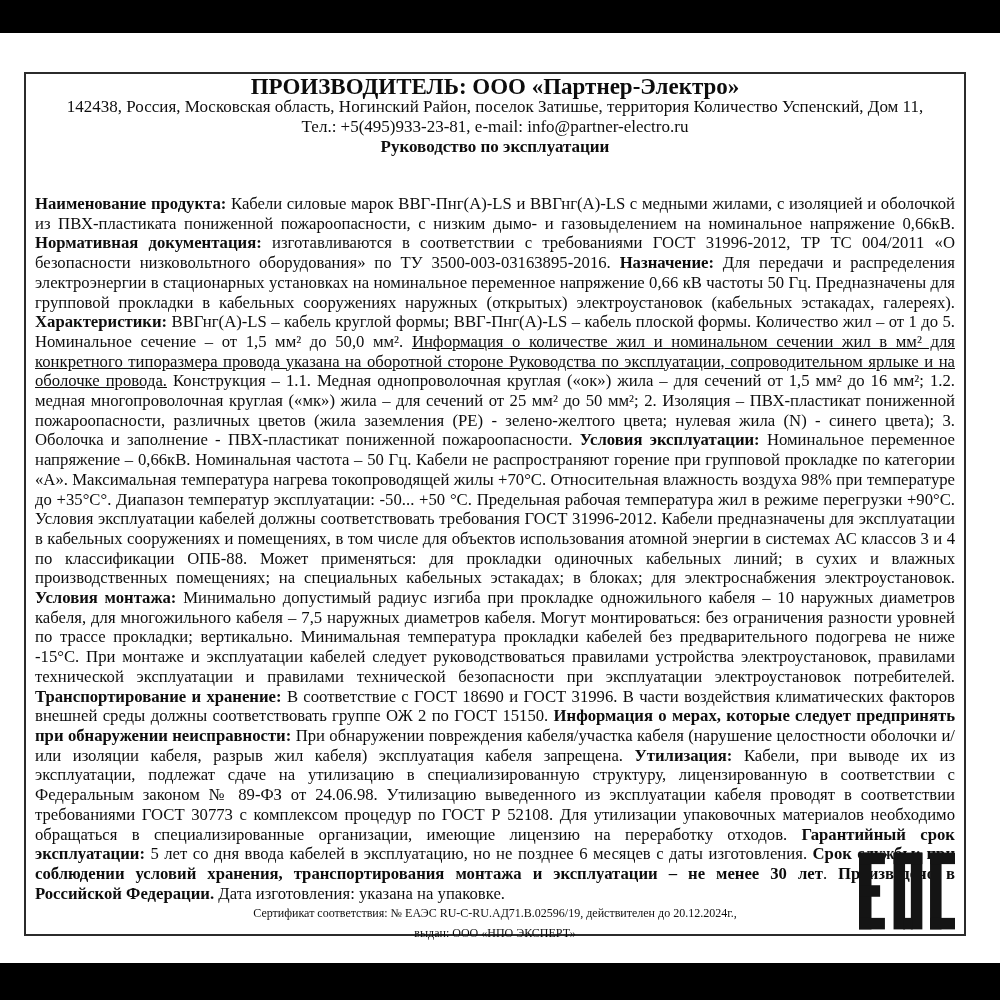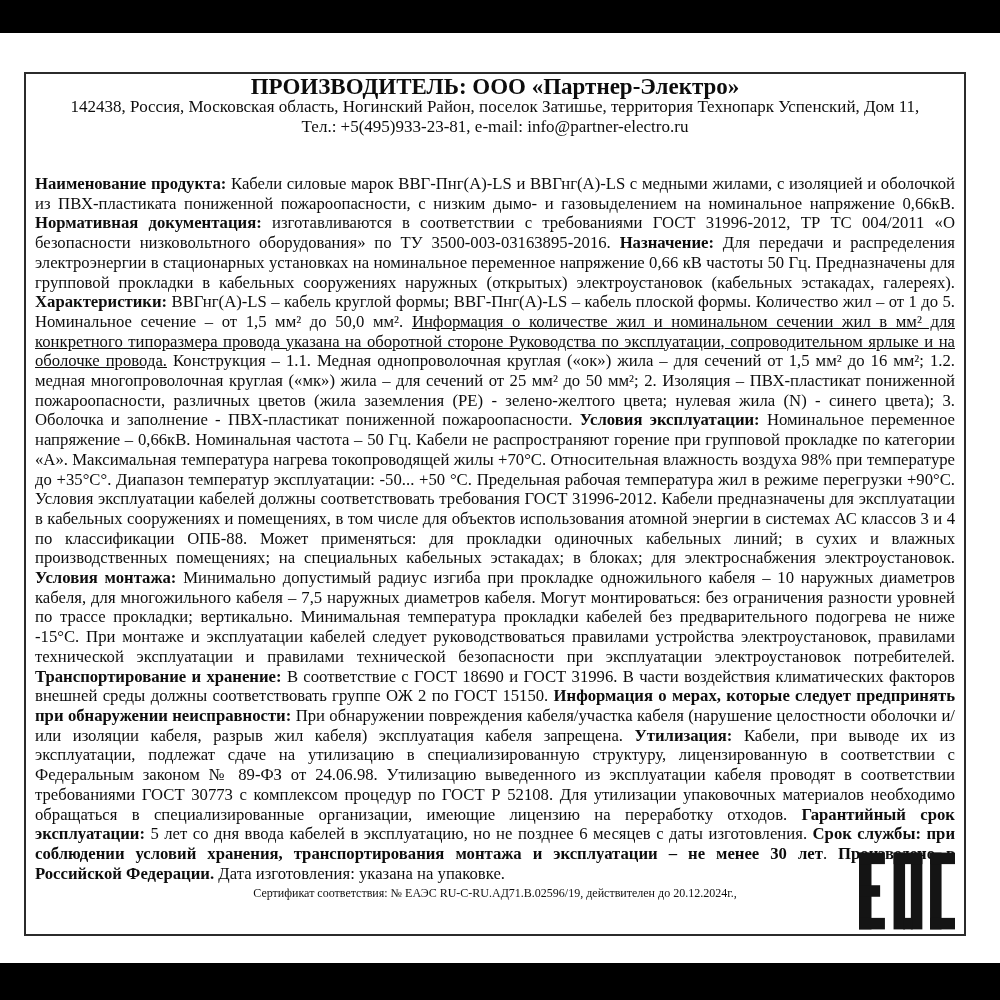--- a/index.html
+++ b/index.html
@@ -29,26 +29,28 @@
   .eac{position:absolute;right:9px;bottom:3px;width:96px;height:80px;}
   .eac rect{fill:#141414;}
 </style>
 </head>
 <body>
 
 <div class="bar top"></div>
 
 <div class="doc">
   <div class="hdr title b">ПРОИЗВОДИТЕЛЬ: ООО «Партнер-Электро»</div>
-  <div class="hdr">142438, Россия, Московская область, Ногинский Район, поселок Затишье, территория Технопарк Успенский, Дом 11,</div>
+  <div class="hdr">142438, Россия, Московская область, Ногинский Район, поселок Затишье, территория Количество Успенский, Дом 11,</div>
   <div class="hdr">Тел.: +5(495)933-23-81, e-mail: info@partner-electro.ru</div>
+  <div class="hdr b">Руководство по эксплуатации</div>
 
   <div class="body-par"><span class="b">Наименование продукта: </span><span>Кабели силовые марок ВВГ-Пнг(А)-LS и ВВГнг(А)-LS с медными жилами, с изоляцией и оболочкой из ПВХ-пластиката пониженной пожароопасности, с низким дымо- и газовыделением на номинальное напряжение 0,66кВ. </span><span class="b">Нормативная документация: </span><span>изготавливаются в соответствии с требованиями ГОСТ 31996-2012, ТР ТС 004/2011 «О безопасности низковольтного оборудования» по ТУ 3500-003-03163895-2016. </span><span class="b">Назначение: </span><span>Для передачи и распределения электроэнергии в стационарных установках на номинальное переменное напряжение 0,66 кВ частоты 50 Гц. Предназначены для групповой прокладки в кабельных сооружениях наружных (открытых) электроустановок (кабельных эстакадах, галереях). </span><span class="b">Характеристики: </span><span>ВВГнг(А)-LS – кабель круглой формы; ВВГ-Пнг(А)-LS – кабель плоской формы. Количество жил – от 1 до 5. Номинальное сечение – от 1,5 мм² до 50,0 мм². </span><span class="u">Информация о количестве жил и номинальном сечении жил в мм² для конкретного типоразмера провода указана на оборотной стороне Руководства по эксплуатации, сопроводительном ярлыке и на оболочке провода.</span><span> Конструкция – 1.1. Медная однопроволочная круглая («ок») жила – для сечений от 1,5 мм² до 16 мм²; 1.2. медная многопроволочная круглая («мк») жила – для сечений от 25 мм² до 50 мм²; 2. Изоляция – ПВХ-пластикат пониженной пожароопасности, различных цветов (жила заземления (PE) - зелено-желтого цвета; нулевая жила (N) - синего цвета); 3. Оболочка и заполнение - ПВХ-пластикат пониженной пожароопасности. </span><span class="b">Условия эксплуатации: </span><span>Номинальное переменное напряжение – 0,66кВ. Номинальная частота – 50 Гц. Кабели не распространяют горение при групповой прокладке по категории «А». Максимальная температура нагрева токопроводящей жилы +70°С. Относительная влажность воздуха 98% при температуре до +35°С°. Диапазон температур эксплуатации: -50... +50 °С. Предельная рабочая температура жил в режиме перегрузки +90°С. Условия эксплуатации кабелей должны соответствовать требования ГОСТ 31996-2012. Кабели предназначены для эксплуатации в кабельных сооружениях и помещениях, в том числе для объектов использования атомной энергии в системах АС классов 3 и 4 по классификации ОПБ-88. Может применяться: для прокладки одиночных кабельных линий; в сухих и влажных производственных помещениях; на специальных кабельных эстакадах; в блоках; для электроснабжения электроустановок. </span><span class="b">Условия монтажа: </span><span>Минимально допустимый радиус изгиба при прокладке одножильного кабеля – 10 наружных диаметров кабеля, для многожильного кабеля – 7,5 наружных диаметров кабеля. Могут монтироваться: без ограничения разности уровней по трассе прокладки; вертикально. Минимальная температура прокладки кабелей без предварительного подогрева не ниже -15°С. При монтаже и эксплуатации кабелей следует руководствоваться правилами устройства электроустановок, правилами технической эксплуатации и правилами технической безопасности при эксплуатации электроустановок потребителей. </span><span class="b">Транспортирование и хранение: </span><span>В соответствие с ГОСТ 18690 и ГОСТ 31996. В части воздействия климатических факторов внешней среды должны соответствовать группе ОЖ 2 по ГОСТ 15150. </span><span class="b">Информация о мерах, которые следует предпринять при обнаружении неисправности: </span><span>При обнаружении повреждения кабеля/участка кабеля (нарушение целостности оболочки и/или изоляции кабеля, разрыв жил кабеля) эксплуатация кабеля запрещена. </span><span class="b">Утилизация: </span><span>Кабели, при выводе их из эксплуатации, подлежат сдаче на утилизацию в специализированную структуру, лицензированную в соответствии с Федеральным законом № 89-ФЗ от 24.06.98. Утилизацию выведенного из эксплуатации кабеля проводят в соответствии требованиями ГОСТ 30773 с комплексом процедур по ГОСТ Р 52108.  Для утилизации упаковочных материалов необходимо обращаться в специализированные организации, имеющие лицензию на переработку отходов. </span><span class="b">Гарантийный срок эксплуатации: </span><span>5 лет со дня ввода кабелей в эксплуатацию, но не позднее 6 месяцев с даты изготовления. </span><span class="b">Срок службы: при соблюдении условий хранения, транспортирования монтажа и эксплуатации – не менее 30 лет</span><span>. </span><span class="b">Произведено в Российской Федерации. </span><span>Дата изготовления: указана на упаковке.</span></div>
 
   <div class="foot">Сертификат соответствия: № ЕАЭС RU-C-RU.АД71.В.02596/19, действителен до 20.12.2024г.,</div>
+  <div class="foot">выдан: ООО «НПО ЭКСПЕРТ»</div>
 
   <svg class="eac" viewBox="0 0 100 80" aria-hidden="true">
 
     <rect x="0" y="0" width="13" height="80"></rect>
     <rect x="0" y="0" width="27" height="12"></rect>
     <rect x="0" y="34" width="22" height="12"></rect>
     <rect x="0" y="68" width="27" height="12"></rect>
 
     <rect x="36" y="0" width="12" height="80"></rect>
     <rect x="54" y="0" width="12" height="80"></rect>

